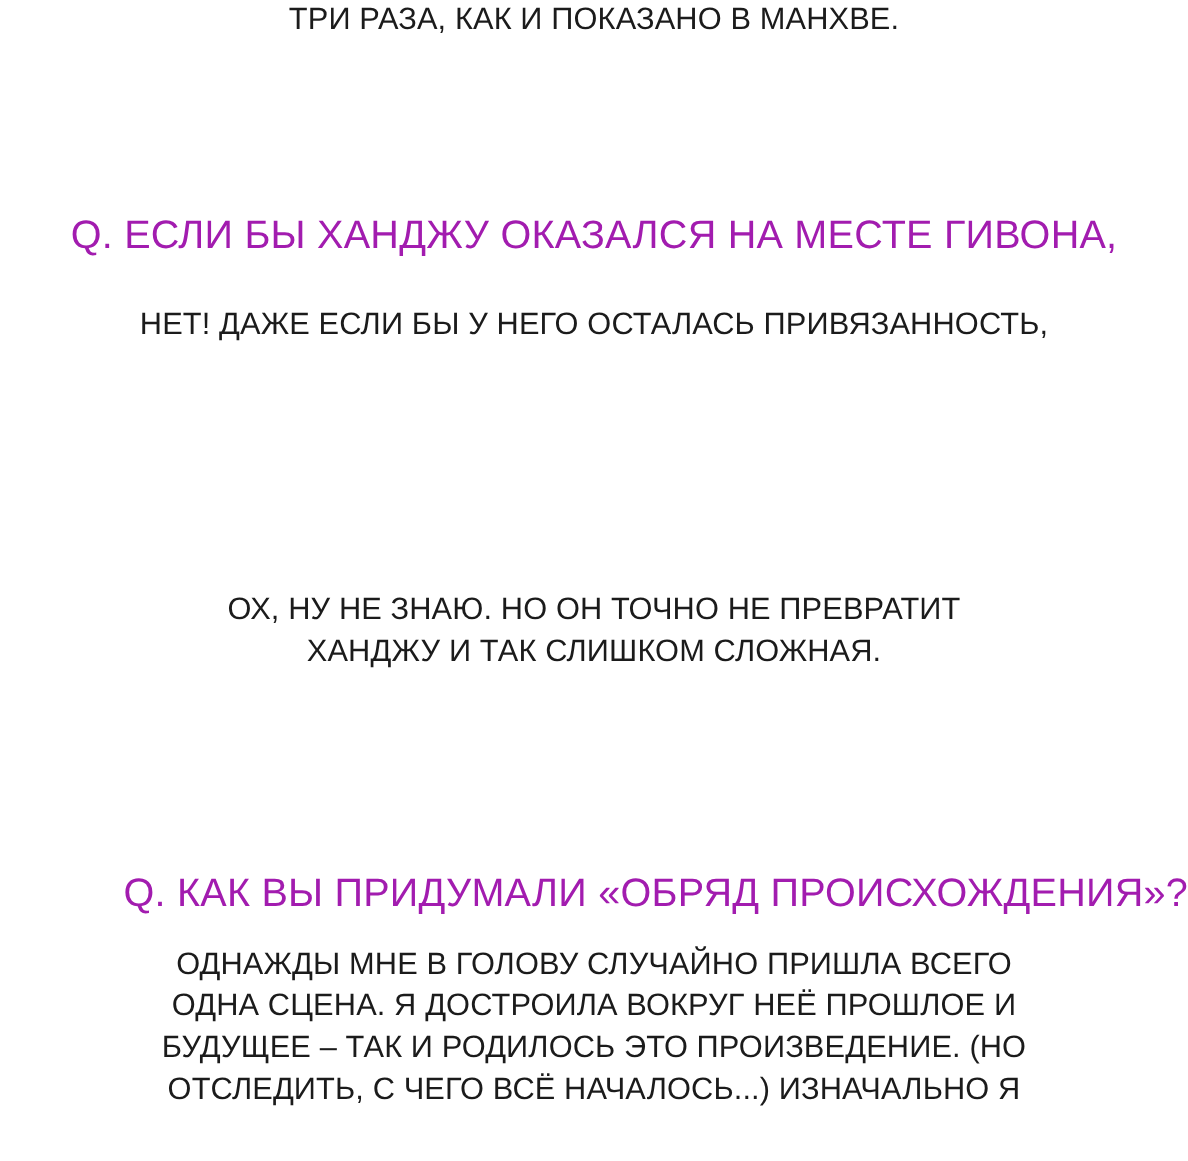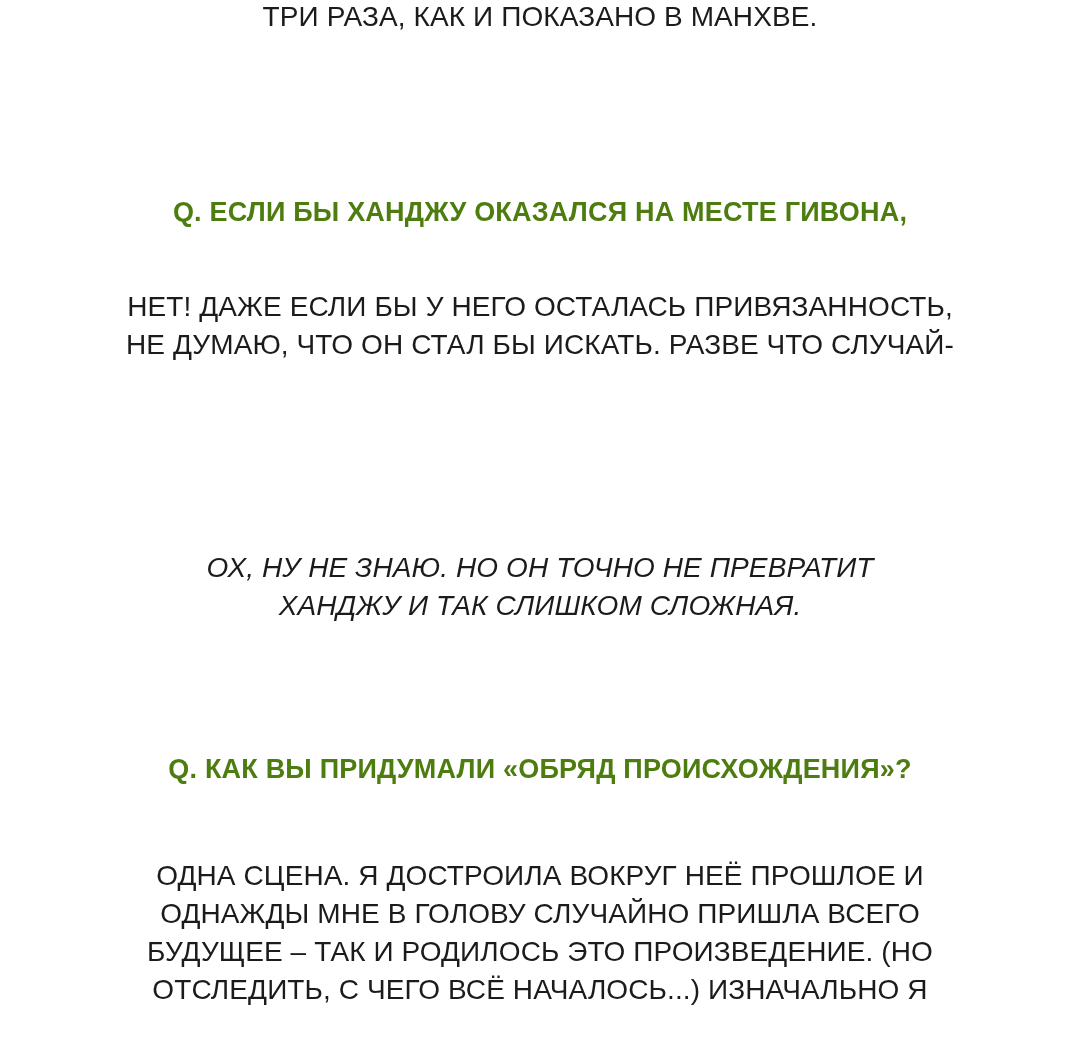--- a/index.html
+++ b/index.html
@@ -27,80 +27,79 @@
   
   .block {
     position: absolute;
     left: 0;
     width: 1080px;
     text-align: center;
     text-transform: uppercase;
   }
 
   .qa-question {
-    font-weight: 700;
-    font-size: 27px;
+    font-weight: 400;
+    font-size: 36px;
     line-height: 37px;
     letter-spacing: 0.2px;
-    color: #4d7c0f;
+    color: #a21caf;
   }
 
   .qa-answer {
     font-weight: 400;
     font-size: 28px;
     line-height: 38px;
     letter-spacing: 0.1px;
     color: #1b1b1b;
   }
 
   .line {
     display: block;
     white-space: pre;
   }
 
   
   #top-continued-text   { top: -2px; }
 
   #q1-question          { top: 194px; }
-  #q1-answer            { top: 288px; }
+  #q1-answer            { top: 276px; }
 
   #q2-question          { top: 500px; }
-  #q2-answer            { top: 549px; font-style: italic; }
+  #q2-answer            { top: 535px; }
 
-  #q3-question          { top: 751px; }
+  #q3-question          { top: 793px; text-align: right; }
   #q3-answer            { top: 857px; }
 </style>
 </head>
 <body>
 
 <div class="page">
 
   <div class="block qa-answer" id="top-continued-text">
     <span class="line">ТРИ РАЗА, КАК И ПОКАЗАНО В МАНХВЕ.</span>
   </div>
 
   <div class="block qa-question" id="q1-question">
     <span class="line">Q. ЕСЛИ БЫ ХАНДЖУ ОКАЗАЛСЯ НА МЕСТЕ ГИВОНА,</span>
   </div>
 
   <div class="block qa-answer" id="q1-answer">
     <span class="line">НЕТ! ДАЖЕ ЕСЛИ БЫ У НЕГО ОСТАЛАСЬ ПРИВЯЗАННОСТЬ,</span>
-    <span class="line">НЕ ДУМАЮ, ЧТО ОН СТАЛ БЫ ИСКАТЬ. РАЗВЕ ЧТО СЛУЧАЙ-</span>
   </div>
 
 
   <div class="block qa-answer" id="q2-answer">
     <span class="line">ОХ, НУ НЕ ЗНАЮ. НО ОН ТОЧНО НЕ ПРЕВРАТИТ</span>
     <span class="line">ХАНДЖУ И ТАК СЛИШКОМ СЛОЖНАЯ.</span>
   </div>
 
   <div class="block qa-question" id="q3-question">
     <span class="line">Q. КАК ВЫ ПРИДУМАЛИ «ОБРЯД ПРОИСХОЖДЕНИЯ»?</span>
   </div>
 
   <div class="block qa-answer" id="q3-answer">
+    <span class="line">ОДНАЖДЫ МНЕ В ГОЛОВУ СЛУЧАЙНО ПРИШЛА ВСЕГО</span>
     <span class="line">ОДНА СЦЕНА. Я ДОСТРОИЛА ВОКРУГ НЕЁ ПРОШЛОЕ И</span>
-    <span class="line">ОДНАЖДЫ МНЕ В ГОЛОВУ СЛУЧАЙНО ПРИШЛА ВСЕГО</span>
     <span class="line">БУДУЩЕЕ – ТАК И РОДИЛОСЬ ЭТО ПРОИЗВЕДЕНИЕ. (НО</span>
     <span class="line">ОТСЛЕДИТЬ, С ЧЕГО ВСЁ НАЧАЛОСЬ...) ИЗНАЧАЛЬНО Я</span>
   </div>
 
 </div>
 
 </body></html>

